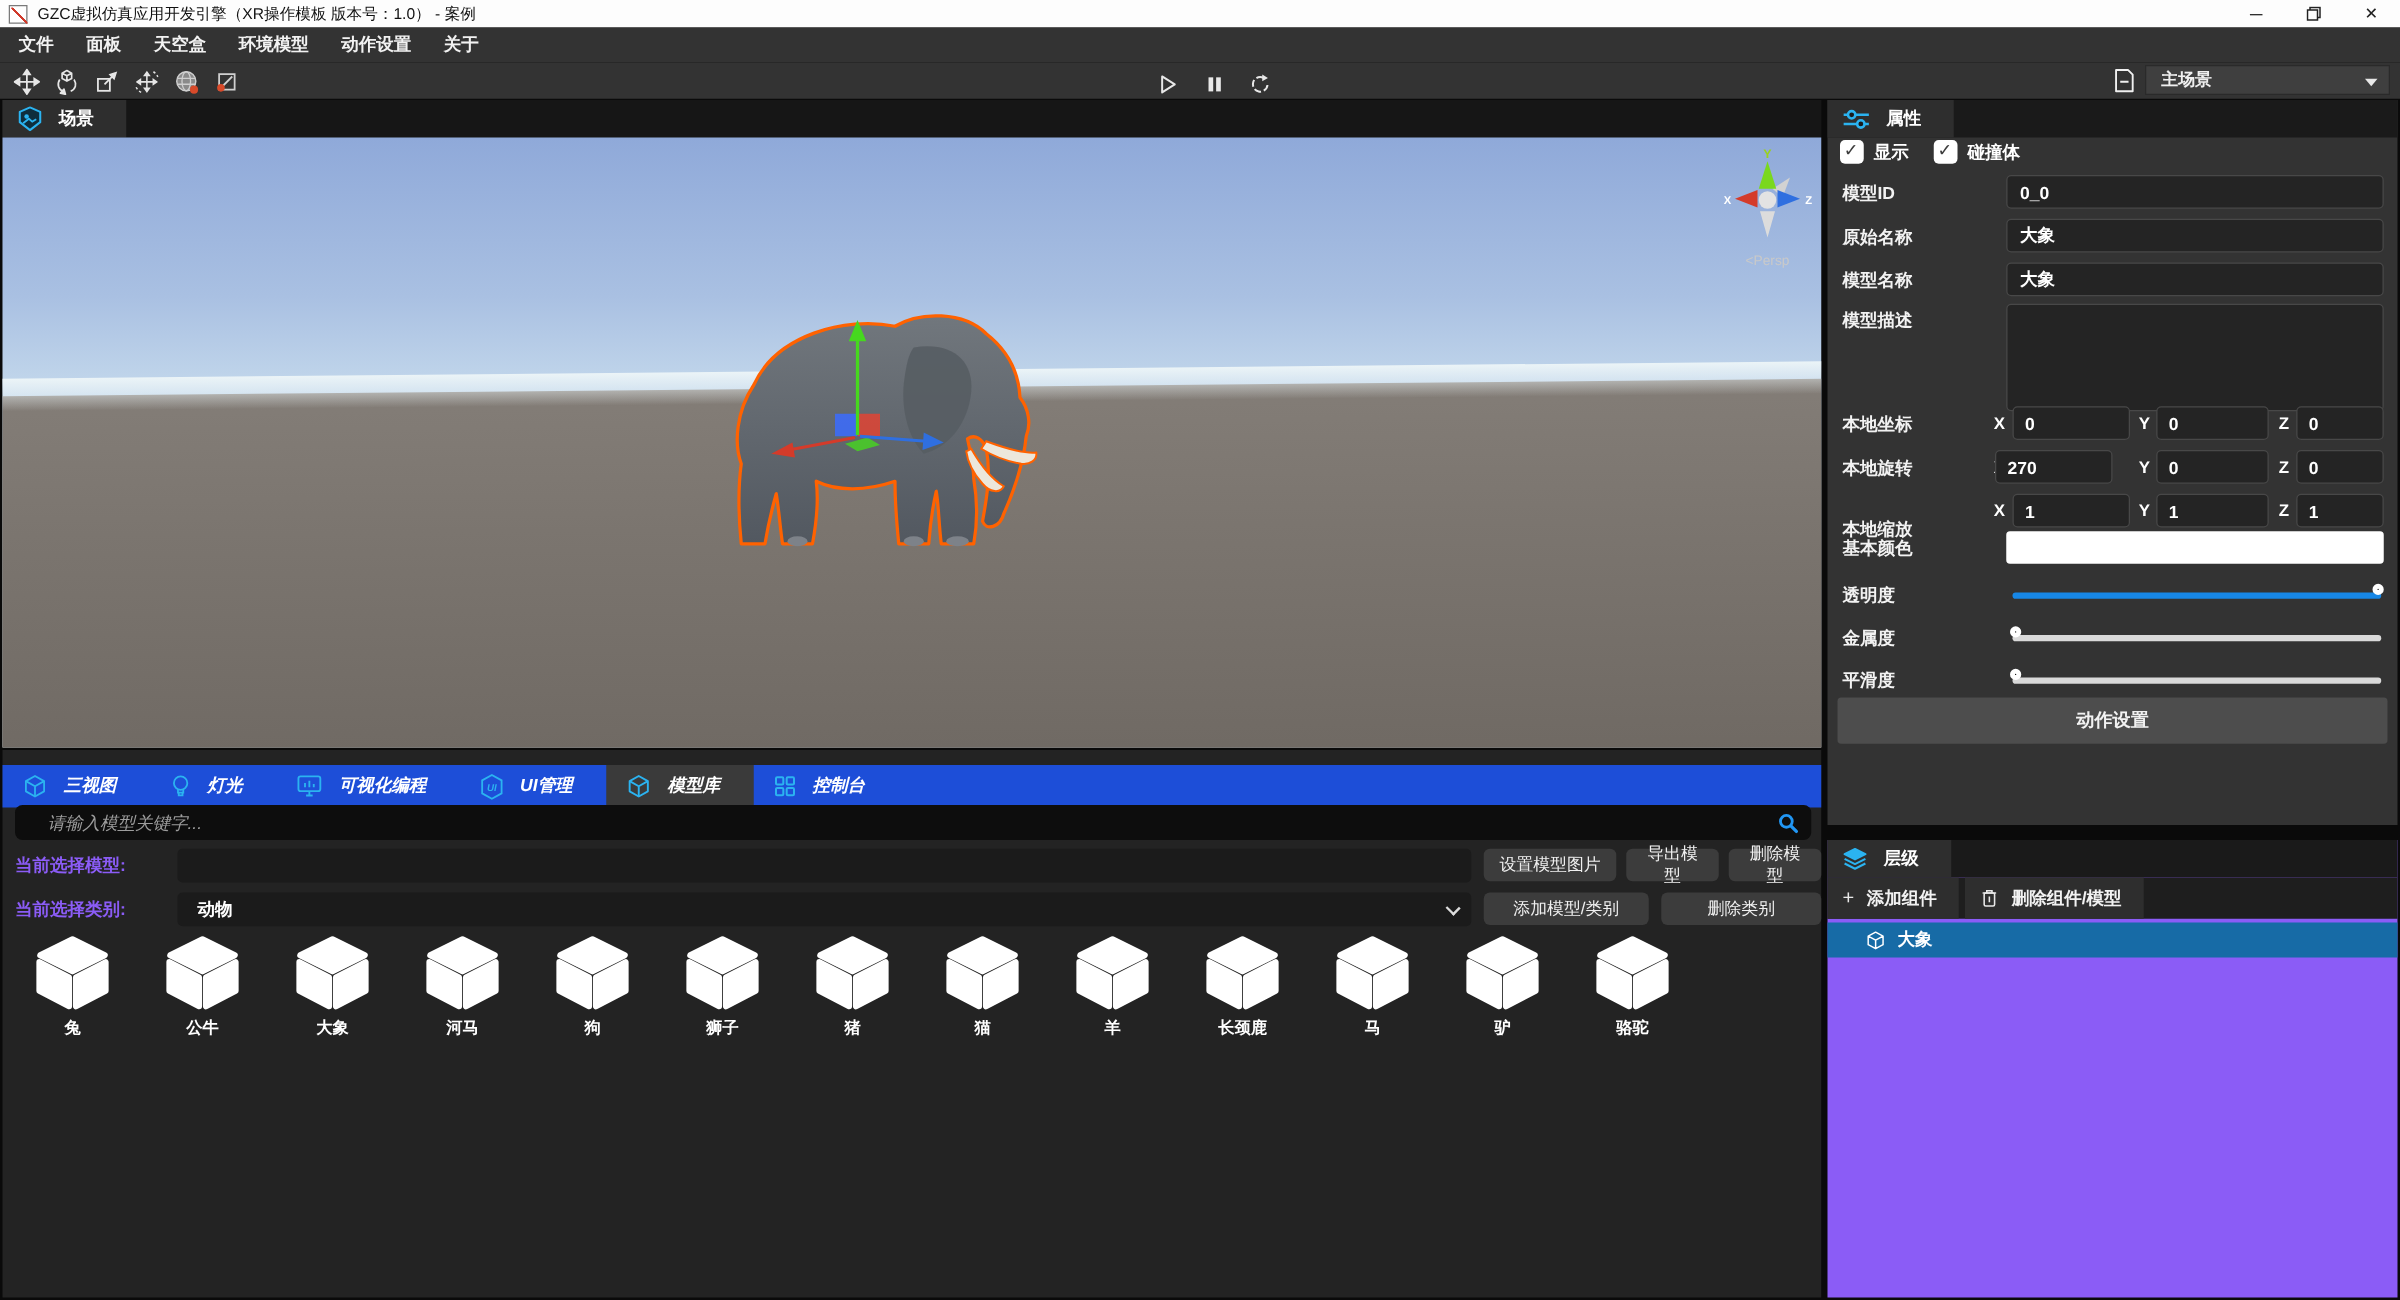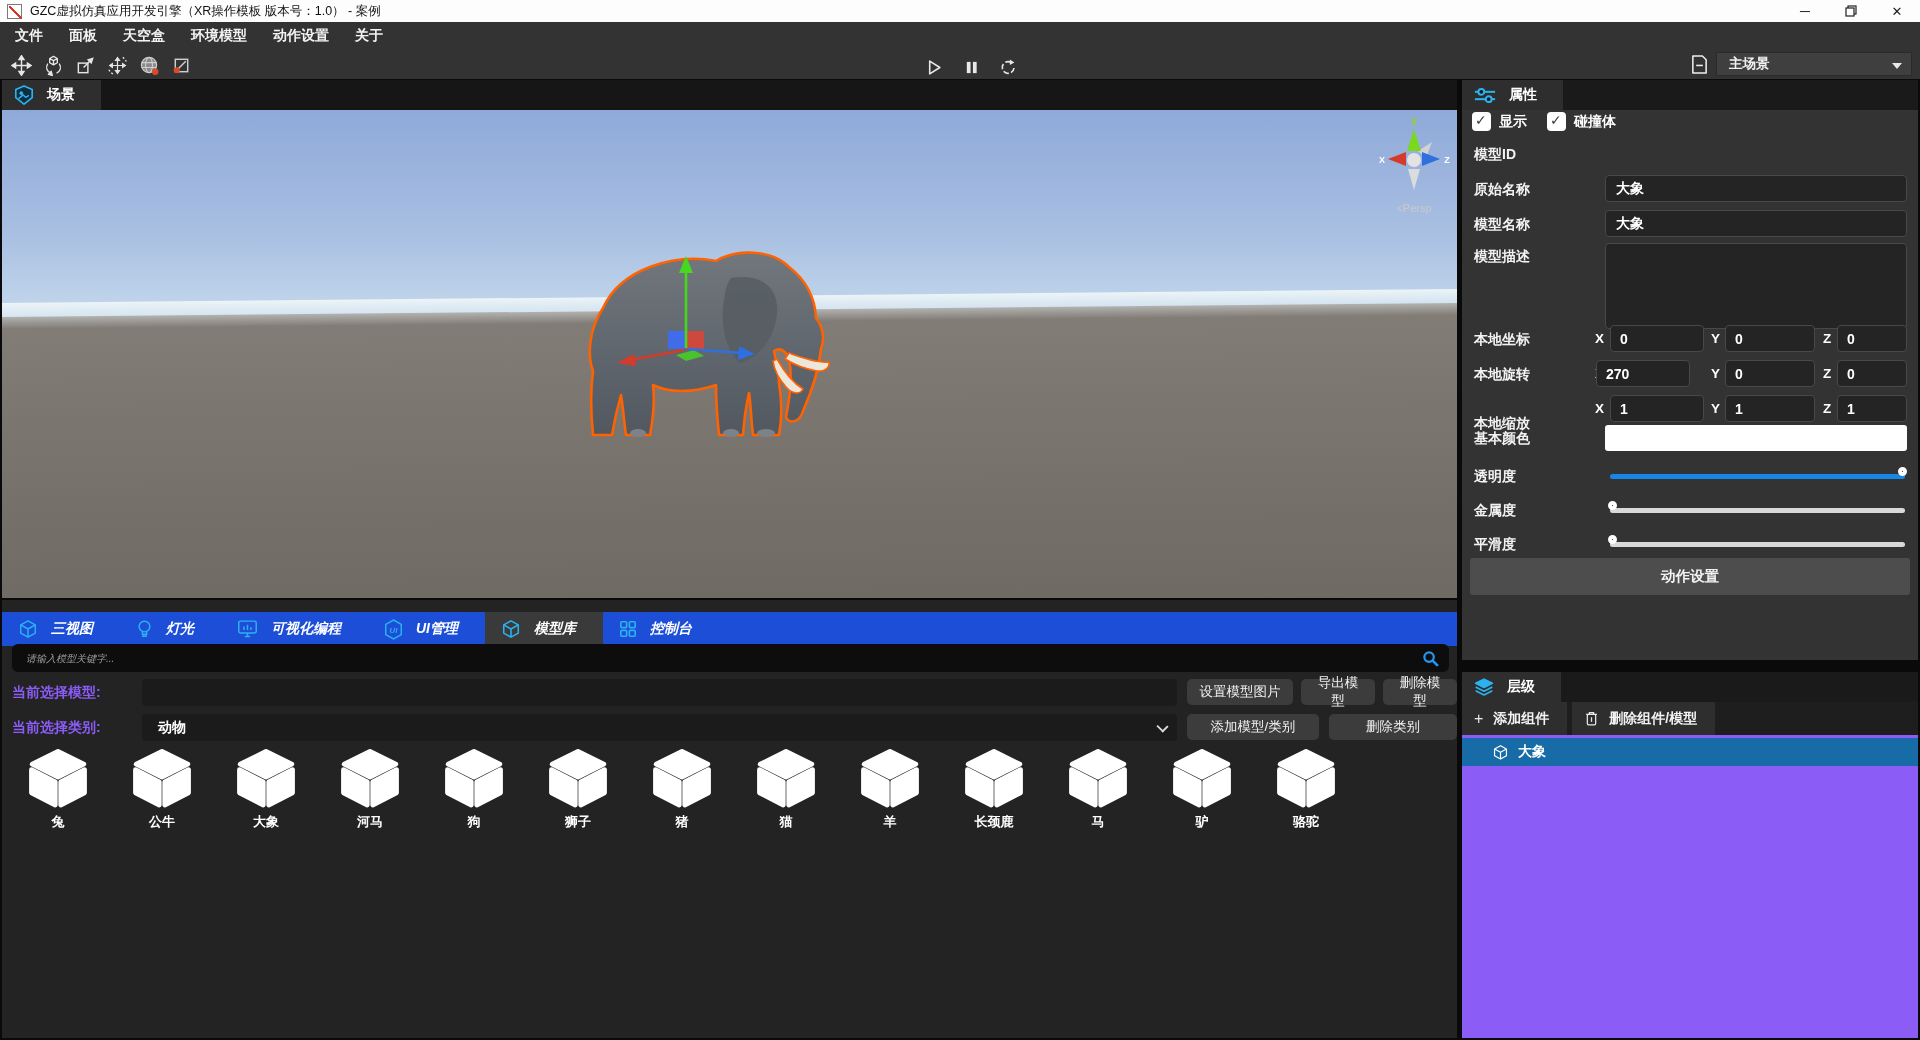--- a/index.html
+++ b/index.html
@@ -48,21 +48,21 @@
   #persp-label { color:#c9c9c9; font-size:11px; margin-top:2px; }
   #elephant-box { position:absolute; left:578px; top:133px; width:252px; height:200px; }
 
   
   #bottom-panel { position:absolute; left:2px; top:600px; width:1455px; height:438px; background:#232323; }
   #btabstrip { position:absolute; left:0; top:12px; width:100%; height:34px; background:#1d4ed8; display:flex;font-style:italic; }
   .btab { height:34px; display:flex; align-items:center; gap:13px; padding:0 27px 0 16px;
           color:#fff; font-size:14px; font-weight:700; }
   .btab.active { background:#3a3a3a; }
   #search-input { position:absolute; left:10px; top:44px; width:1437px; height:28px; background:#0d0d0d;
-                  border:none; border-radius:6px; color:#22c55e; font-size:10px; padding:0 40px 0 14px; outline:none;
+                  border:none; border-radius:6px; color:#22c55e; font-size:14px; padding:0 40px 0 26px; outline:none;
                   font-family:"Liberation Sans","DejaVu Sans",sans-serif; }
   #search-input::placeholder { color:#9d9d9d; font-style:italic; }
   #search-icon { position:absolute; left:1420px; top:50px; }
   .row-label { position:absolute; left:10px; color:#8b5cf6; font-size:14px; font-weight:700; }
   .row-input { position:absolute; left:140px; width:1035px; height:27px; background:#1b1b1b; border:none;
                border-radius:4px; color:#eee; font-size:14px; padding:0 12px; outline:none;
                font-family:"Liberation Sans","DejaVu Sans",sans-serif; }
   #category-select { position:absolute; left:140px; width:1035px; height:27px; background:#1b1b1b; border-radius:4px;
                display:flex; align-items:center; color:#fff; font-size:14px; font-weight:700; padding-left:16px; }
   #category-select .sel-caret { position:absolute; right:10px; top:8px; width:9px; height:9px;
@@ -548,20 +548,21 @@
       <div class="checkbox"></div>
       <span>显示</span>
     </div>
     <div class="chk-wrap">
       <div class="checkbox"></div>
       <span>碰撞体</span>
     </div>
   </div>
 
   <div class="plabel" style="top:66px;">模型ID</div>
+  <input class="pinput" style="top: 60px;" value="0_0">
   <div class="plabel" style="top:101px;">原始名称</div>
   <input class="pinput" style="top: 95px;" value="大象">
   <div class="plabel" style="top:136px;">模型名称</div>
   <input class="pinput" style="top: 130px;" value="大象">
   <div class="plabel" style="top:168px;">模型描述</div>
   <textarea id="desc-area" style=""></textarea>
 
   <div class="plabel" style="top:251px;">本地坐标</div>
   <span class="vec-axis" style="left:133px; top:251px;">X</span>
   <input class="vec-input" style="left: 148px; top: 245px; width: 94px;" value="0">

